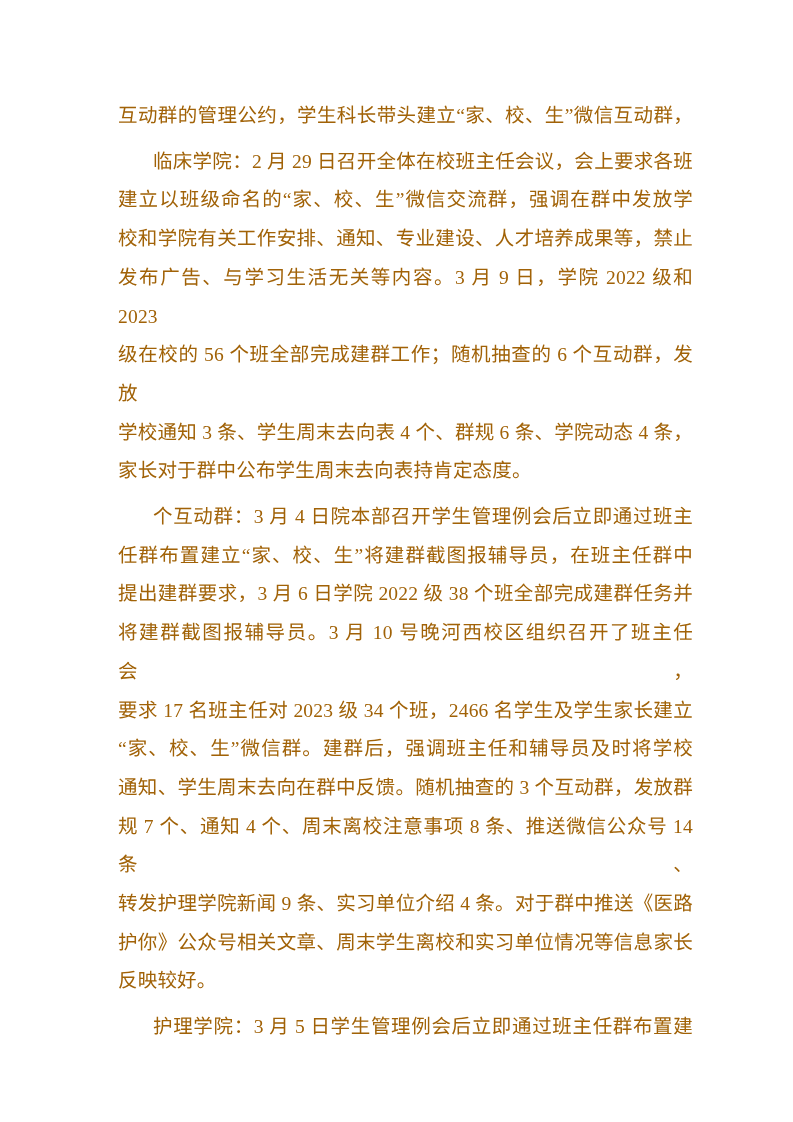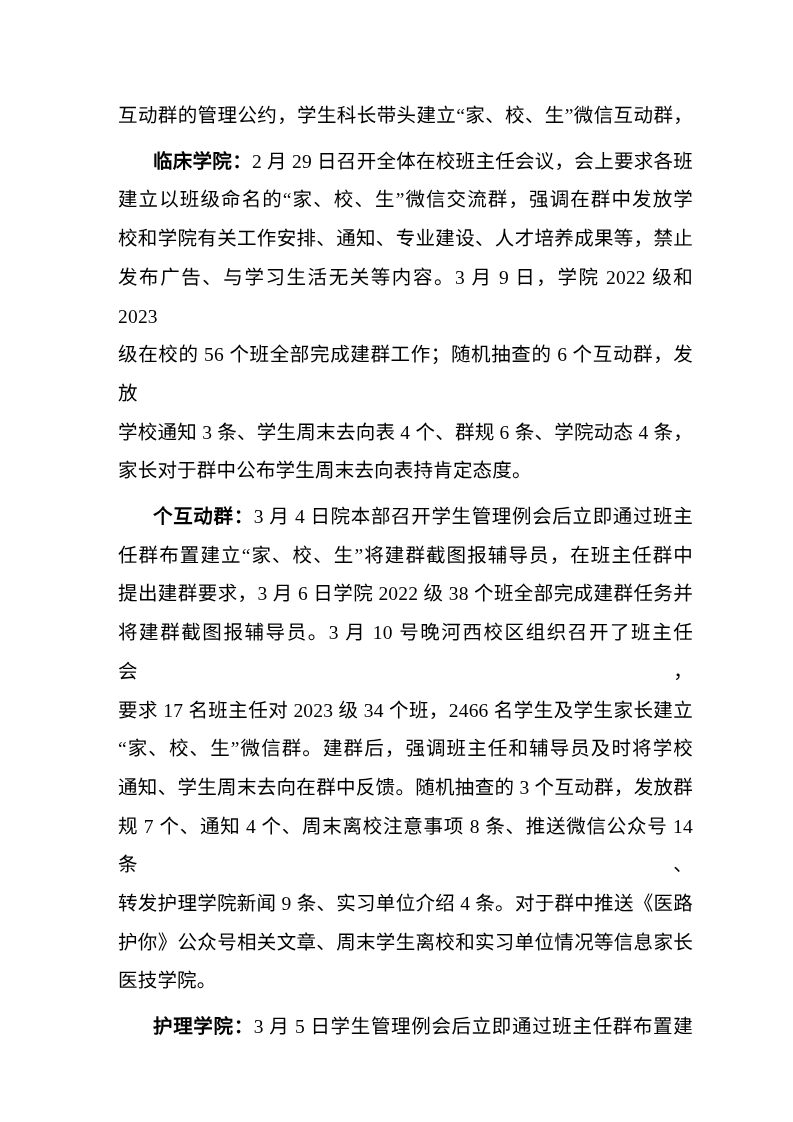--- a/index.html
+++ b/index.html
@@ -10,21 +10,21 @@
   body {
     width: 793px;
     height: 1122px;
     overflow: hidden;
   }
   .page {
     position: relative;
     width: 793px;
     height: 838px;
     background: #ffffff;
-    color: #000000;
+    color: #a16207;
     font-family: "Liberation Serif", "DejaVu Serif", serif;
   }
   .content {
     position: absolute;
     left: 118px;
     top: 97px;
     width: 575px;
     font-size: 19.5px;
     line-height: 38.7px;
     letter-spacing: 0.2px;
@@ -38,21 +38,21 @@
     text-align-last: justify;
     white-space: normal;
   }
   .line.last {
     text-align-last: left;
   }
   .line.indent {
     padding-left: 35px;
   }
   .para-heading {
-    font-weight: bold;
+    font-weight: normal;
     font-family: "Liberation Sans", "DejaVu Sans", sans-serif;
   }
 </style>
 </head>
 <body>
 
 <div class="page">
   <div class="content" id="content">
       <div class="para">
         <div class="line"><span>互动群的管理公约，学生科长带头建立“家、校、生”微信互动群，</span></div>
@@ -70,19 +70,19 @@
         <div class="line indent"><span class="para-heading">个互动群：</span><span>3 月 4 日院本部召开学生管理例会后立即通过班主</span></div>
         <div class="line"><span>任群布置建立“家、校、生”将建群截图报辅导员，在班主任群中</span></div>
         <div class="line"><span>提出建群要求，3 月 6 日学院 2022 级 38 个班全部完成建群任务并</span></div>
         <div class="line"><span>将建群截图报辅导员。3 月 10 号晚河西校区组织召开了班主任会，</span></div>
         <div class="line"><span>要求 17 名班主任对 2023 级 34 个班，2466 名学生及学生家长建立</span></div>
         <div class="line"><span>“家、校、生”微信群。建群后，强调班主任和辅导员及时将学校</span></div>
         <div class="line"><span>通知、学生周末去向在群中反馈。随机抽查的 3 个互动群，发放群</span></div>
         <div class="line"><span>规 7 个、通知 4 个、周末离校注意事项 8 条、推送微信公众号 14 条、</span></div>
         <div class="line"><span>转发护理学院新闻 9 条、实习单位介绍 4 条。对于群中推送《医路</span></div>
         <div class="line"><span>护你》公众号相关文章、周末学生离校和实习单位情况等信息家长</span></div>
-        <div class="line last"><span>医技学院。</span></div>
+        <div class="line last"><span>反映较好。</span></div>
       </div>
       <div class="para">
         <div class="line indent"><span class="para-heading">护理学院：</span><span>3 月 5 日学生管理例会后立即通过班主任群布置建</span></div>
       </div>
     </div>
 </div>
 
 </body></html>

